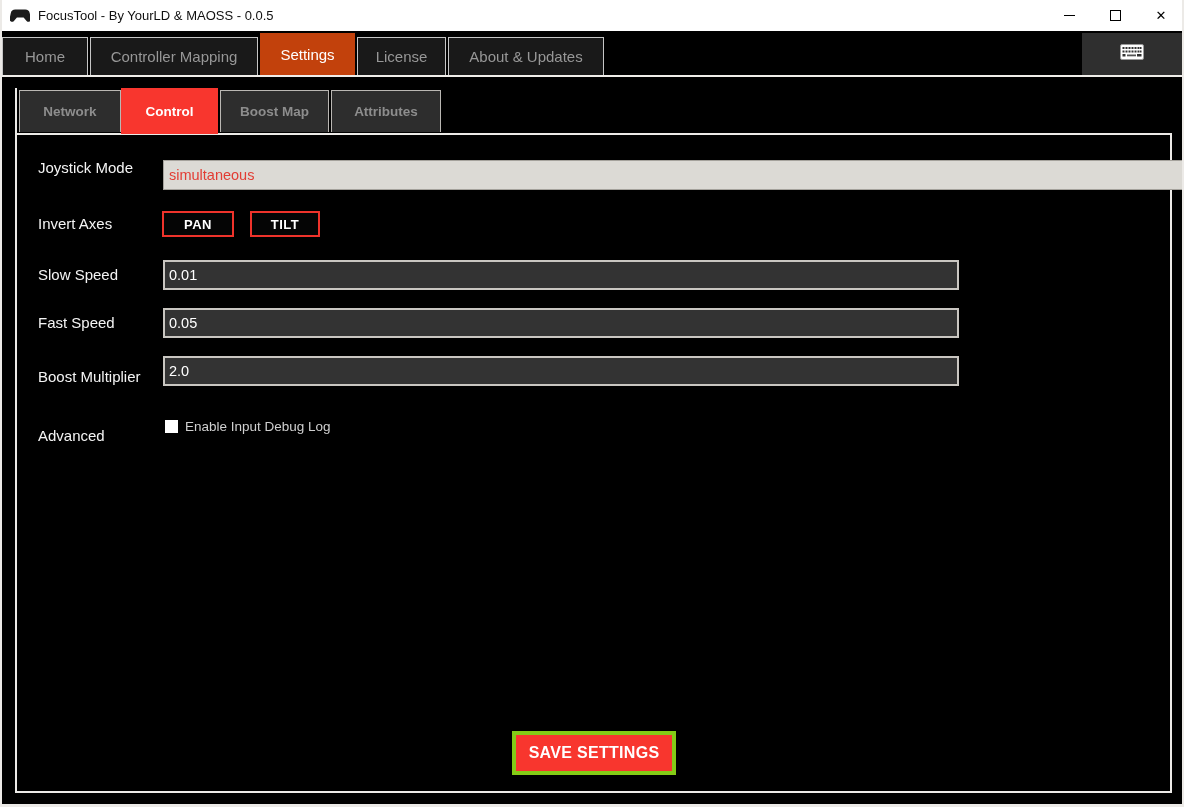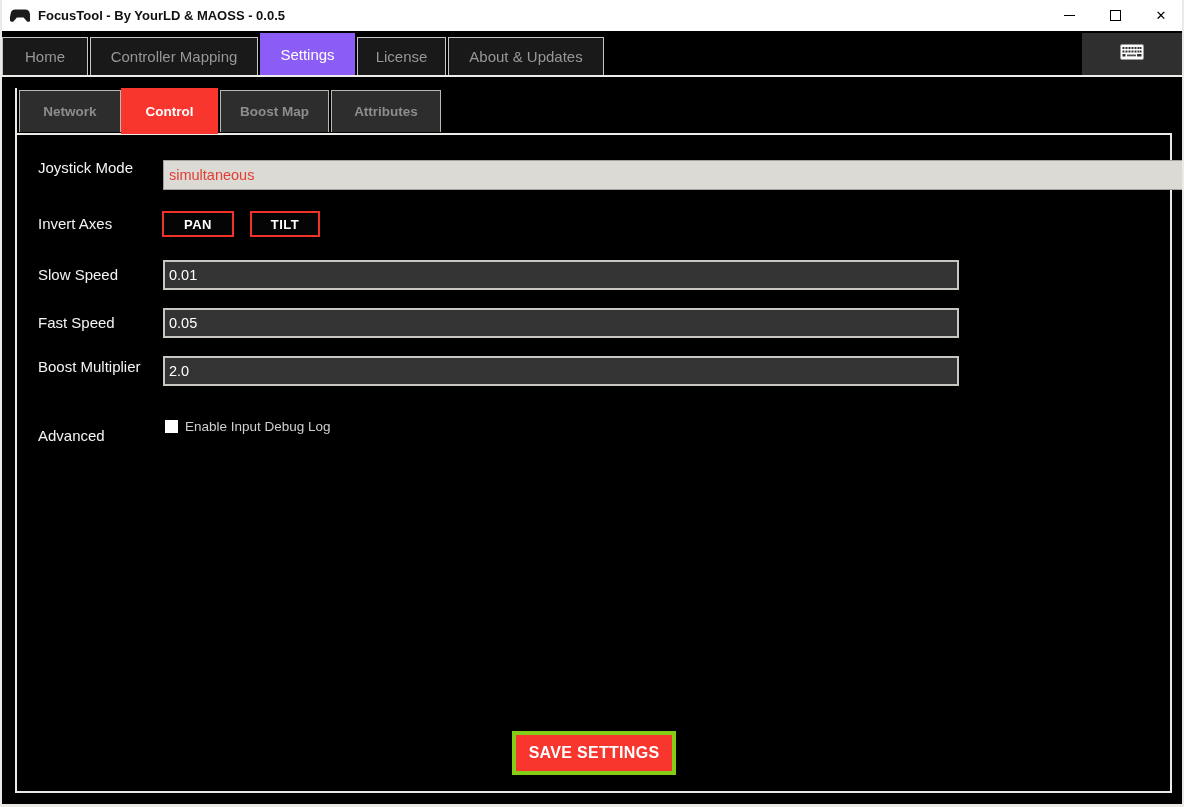--- a/index.html
+++ b/index.html
@@ -8,37 +8,37 @@
 
   .app {
     position: relative; width: 1184px; height: 807px;
     background:#000; overflow:hidden;
     border-left: 2px solid #eceae7; border-right: 2px solid #eceae7;
     border-bottom: 3px solid #eceae7;
   }
 
   
   .titlebar { position:absolute; left:-2px; top:0; width:1184px; height:31px;
-    background:#fff; display:flex; align-items:center;font-weight:bold; }
+    background:#fff; display:flex; align-items:center; }
   .titlebar .appicon { margin-left:10px; display:flex; align-items:center; }
   .titlebar .title { margin-left:8px; font-size:13px; color:#101010; }
   .win-controls { position:absolute; right:0; top:0; height:31px; display:flex; }
   .win-btn { width:46px; height:31px; display:flex; align-items:center; justify-content:center; color:#000; }
   .min-glyph { width:11px; height:0; border-top:1px solid #000; display:block; }
   .max-glyph { width:11px; height:11px; border:1px solid #000; display:block; }
   .close-glyph { font-size:13px; line-height:13px; }
 
   
   .navbar { position:absolute; left:-2px; top:31px; width:1184px; height:46px;
     background:#000; border-bottom:2px solid #efede9; display:flex; align-items:flex-end; }
   .nav-tab { height:38px; display:flex; align-items:center; justify-content:center;
     background:#191919; border:1px solid #c6c6c6; border-bottom:none;
     color:#979797; font-size:15px; margin-left:2px; }
   .nav-tab:first-child { margin-left:2px; }
-  .nav-tab.active { height:42px; background:#8b5cf6; color:#fff; border:none; }
+  .nav-tab.active { height:42px; background:#c2410c; color:#fff; border:none; }
   .nav-kbd-btn { position:absolute; right:2px; bottom:0; width:100px; height:42px;
     background:#2f2f2f; display:flex; align-items:center; justify-content:center; }
 
   
   .subtabs { position:absolute; left:13px; top:88px; display:flex; align-items:flex-start;
     z-index:3; border-left:2px solid #eceae7; }
   .sub-tab { height:42px; margin-top:2px; margin-left:2px;
     display:flex; align-items:center; justify-content:center;
     background:#2d2d2d; border:1px solid #bab7b3; border-bottom:none;
     color:#8d8d8d; font-size:13.5px; font-weight:bold; }
@@ -171,21 +171,21 @@
     <div class="axis-btn" style="left:233px; width:70px">
         <span>TILT</span>
       </div>
 
     <div class="flabel" style="top:131px">Slow Speed</div>
     <input class="txt-input" style="top: 125px;" value="0.01">
 
     <div class="flabel" style="top:179px">Fast Speed</div>
     <input class="txt-input" style="top: 173px;" value="0.05">
 
-    <div class="flabel" style="top:223px">Boost Multiplier</div>
+    <div class="flabel" style="top:233px">Boost Multiplier</div>
     <input class="txt-input" style="top: 221px;" value="2.0">
 
     <div class="flabel" style="top:292px">Advanced</div>
     <div class="checkbox"></div>
     <div class="check-label">Enable Input Debug Log</div>
 
     <div class="save-btn">
         <span>SAVE SETTINGS</span>
       </div>
   </div>

